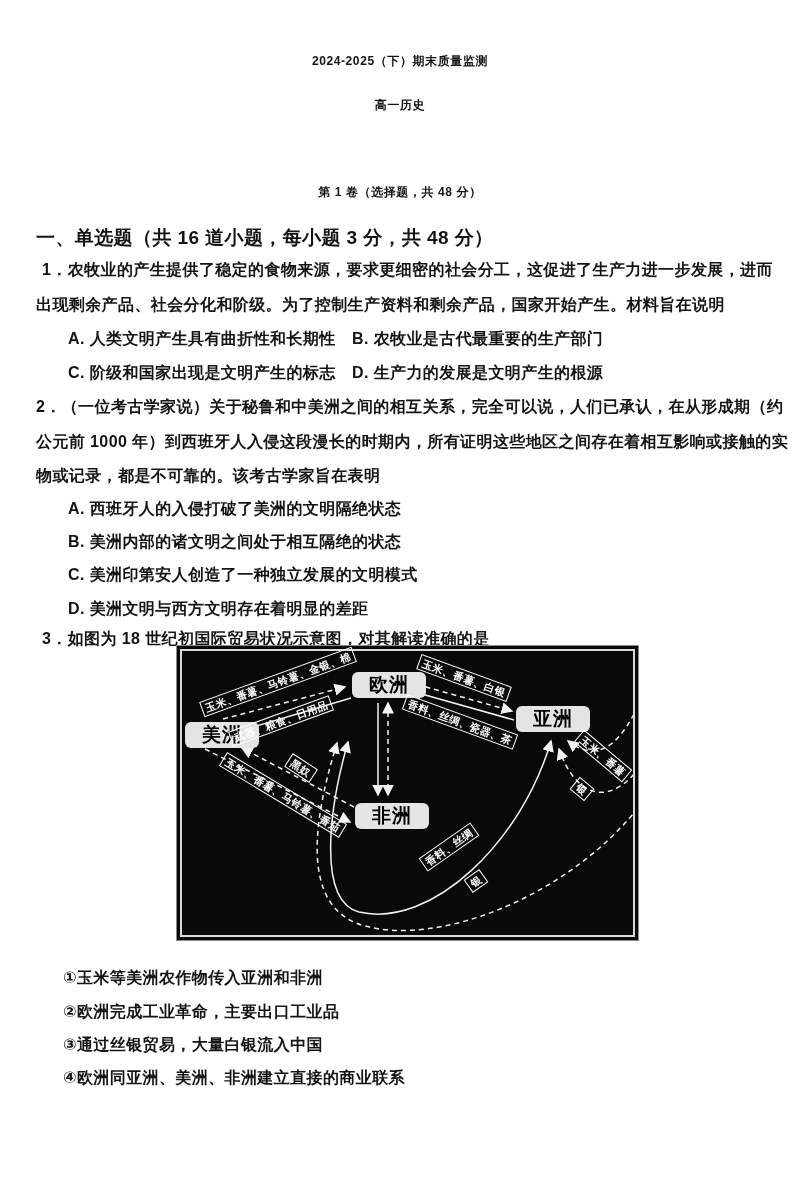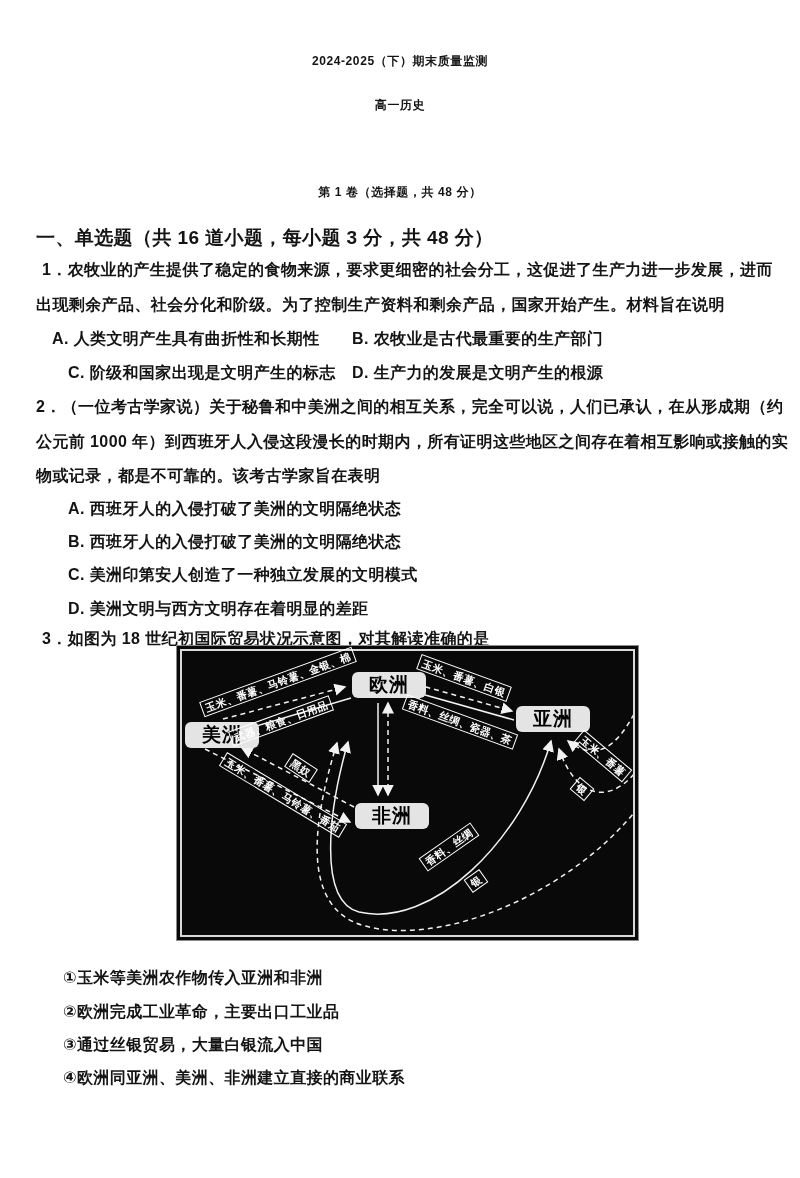--- a/index.html
+++ b/index.html
@@ -22,30 +22,30 @@
 <div class="page">
 
   <div class="hline" style="top:53px">2024-2025（下）期末质量监测</div>
   <div class="hline" style="top:97px">高一历史</div>
   <div class="hline" style="top:184px">第 1 卷（选择题，共 48 分）</div>
 
   <div class="tline" style="top:229px; left:36px; font-weight:700; font-size:19px">一、单选题（共 16 道小题，每小题 3 分，共 48 分）</div>
 
   <div class="tline" style="top:261px; left:42px">1．农牧业的产生提供了稳定的食物来源，要求更细密的社会分工，这促进了生产力进一步发展，进而</div>
   <div class="tline" style="top:296px; left:36px">出现剩余产品、社会分化和阶级。为了控制生产资料和剩余产品，国家开始产生。材料旨在说明</div>
-  <div class="tline" style="top:330px; left:52px">A. 人类文明产生具有曲折性和长期性</div>
+  <div class="tline" style="top:330px; left:68px">A. 人类文明产生具有曲折性和长期性</div>
   <div class="tline" style="top:330px; left:352px">B. 农牧业是古代最重要的生产部门</div>
   <div class="tline" style="top:364px; left:68px">C. 阶级和国家出现是文明产生的标志</div>
   <div class="tline" style="top:364px; left:352px">D. 生产力的发展是文明产生的根源</div>
 
   <div class="tline" style="top:398px; left:36px">2．（一位考古学家说）关于秘鲁和中美洲之间的相互关系，完全可以说，人们已承认，在从形成期（约</div>
   <div class="tline" style="top:433px; left:36px">公元前 1000 年）到西班牙人入侵这段漫长的时期内，所有证明这些地区之间存在着相互影响或接触的实</div>
   <div class="tline" style="top:467px; left:36px">物或记录，都是不可靠的。该考古学家旨在表明</div>
   <div class="tline" style="top:500px; left:68px">A. 西班牙人的入侵打破了美洲的文明隔绝状态</div>
-  <div class="tline" style="top:533px; left:68px">B. 西班牙人的入侵打破了美洲的文明隔绝状态</div>
+  <div class="tline" style="top:533px; left:68px">B. 美洲内部的诸文明之间处于相互隔绝的状态</div>
   <div class="tline" style="top:566px; left:68px">C. 美洲印第安人创造了一种独立发展的文明模式</div>
   <div class="tline" style="top:600px; left:68px">D. 美洲文明与西方文明存在着明显的差距</div>
 
   <div class="tline" style="top:630px; left:42px">3．如图为 18 世纪初国际贸易状况示意图，对其解读准确的是</div>
 
   <div class="diagram">
     <svg width="461" height="294" viewBox="0 0 461 294">
       <defs>
         <marker id="ah" markerWidth="9" markerHeight="9" refX="7" refY="4" orient="auto">
           <path d="M0,0 L8,4 L0,8 z" fill="#f2f2f2"></path>

